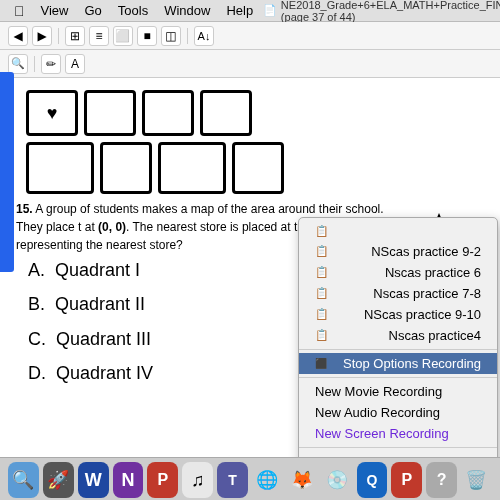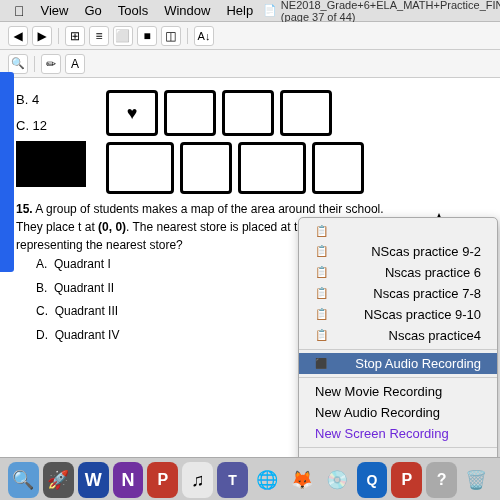--- a/index.html
+++ b/index.html
@@ -127,23 +127,23 @@
       justify-content: center;
       font-size: 18px;
     }
     .black-rect {
       width: 70px;
       height: 46px;
       background: #000;
     }
 
     .answer-choices {
-      font-size: 12px;
+      font-size: 18px;
       line-height: 1.8;
-      margin-left: 20px;
+      margin-left: 12px;
     }
     .answer-choice {
       margin-bottom: 2px;
     }
     .underlined {
       text-decoration-color: #4a90d9;
     }
 
     
     .context-menu {
@@ -245,25 +245,20 @@
     <div class="toolbar-separator"></div>
     <div class="toolbar-icon">✏</div>
     <div class="toolbar-icon">A</div>
   </div>
 
   <div style="position:absolute;left:0;top:50px;width:14px;height:200px;background:#2563eb;border-radius:0 3px 3px 0;z-index:10;"></div>
 
   <div class="doc-content">
 
     <div style="display:flex;align-items:flex-start;margin-bottom:6px;margin-top:4px;">
-      <div style="width:80px;flex-shrink:0;">
-        <div style="margin-bottom:6px;font-size:13px;">B.  4</div>
-        <div style="margin-bottom:6px;font-size:13px;">C.  12</div>
-        <div class="black-rect"></div>
-      </div>
       <div style="margin-left:10px;">
 
         <div style="display:flex;gap:6px;margin-bottom:6px;">
           <div class="shape-box-heart">♥</div>
           <div class="shape-box"></div>
           <div class="shape-box"></div>
           <div class="shape-box"></div>
         </div>
 
         <div style="display:flex;gap:6px;">
@@ -348,21 +343,21 @@
       <span style="font-size:11px;margin-right:4px;">📋</span>
       <span>NScas practice 9-10</span>
     </div>
     <div class="context-menu-item">
       <span style="font-size:11px;margin-right:4px;">📋</span>
       <span>Nscas practice4</span>
     </div>
     <div class="context-menu-separator"></div>
     <div class="context-menu-item active">
       <span style="font-size:10px;margin-right:4px;">⬛</span>
-      <span>Stop Audio Recording</span>
+      <span>Stop Options Recording</span>
     </div>
     <div class="context-menu-separator"></div>
     <div class="context-menu-item">
       <span>New Movie Recording</span>
     </div>
     <div class="context-menu-item">
       <span>New Audio Recording</span>
     </div>
     <div class="context-menu-item disabled">
       <span>New Screen Recording</span>

